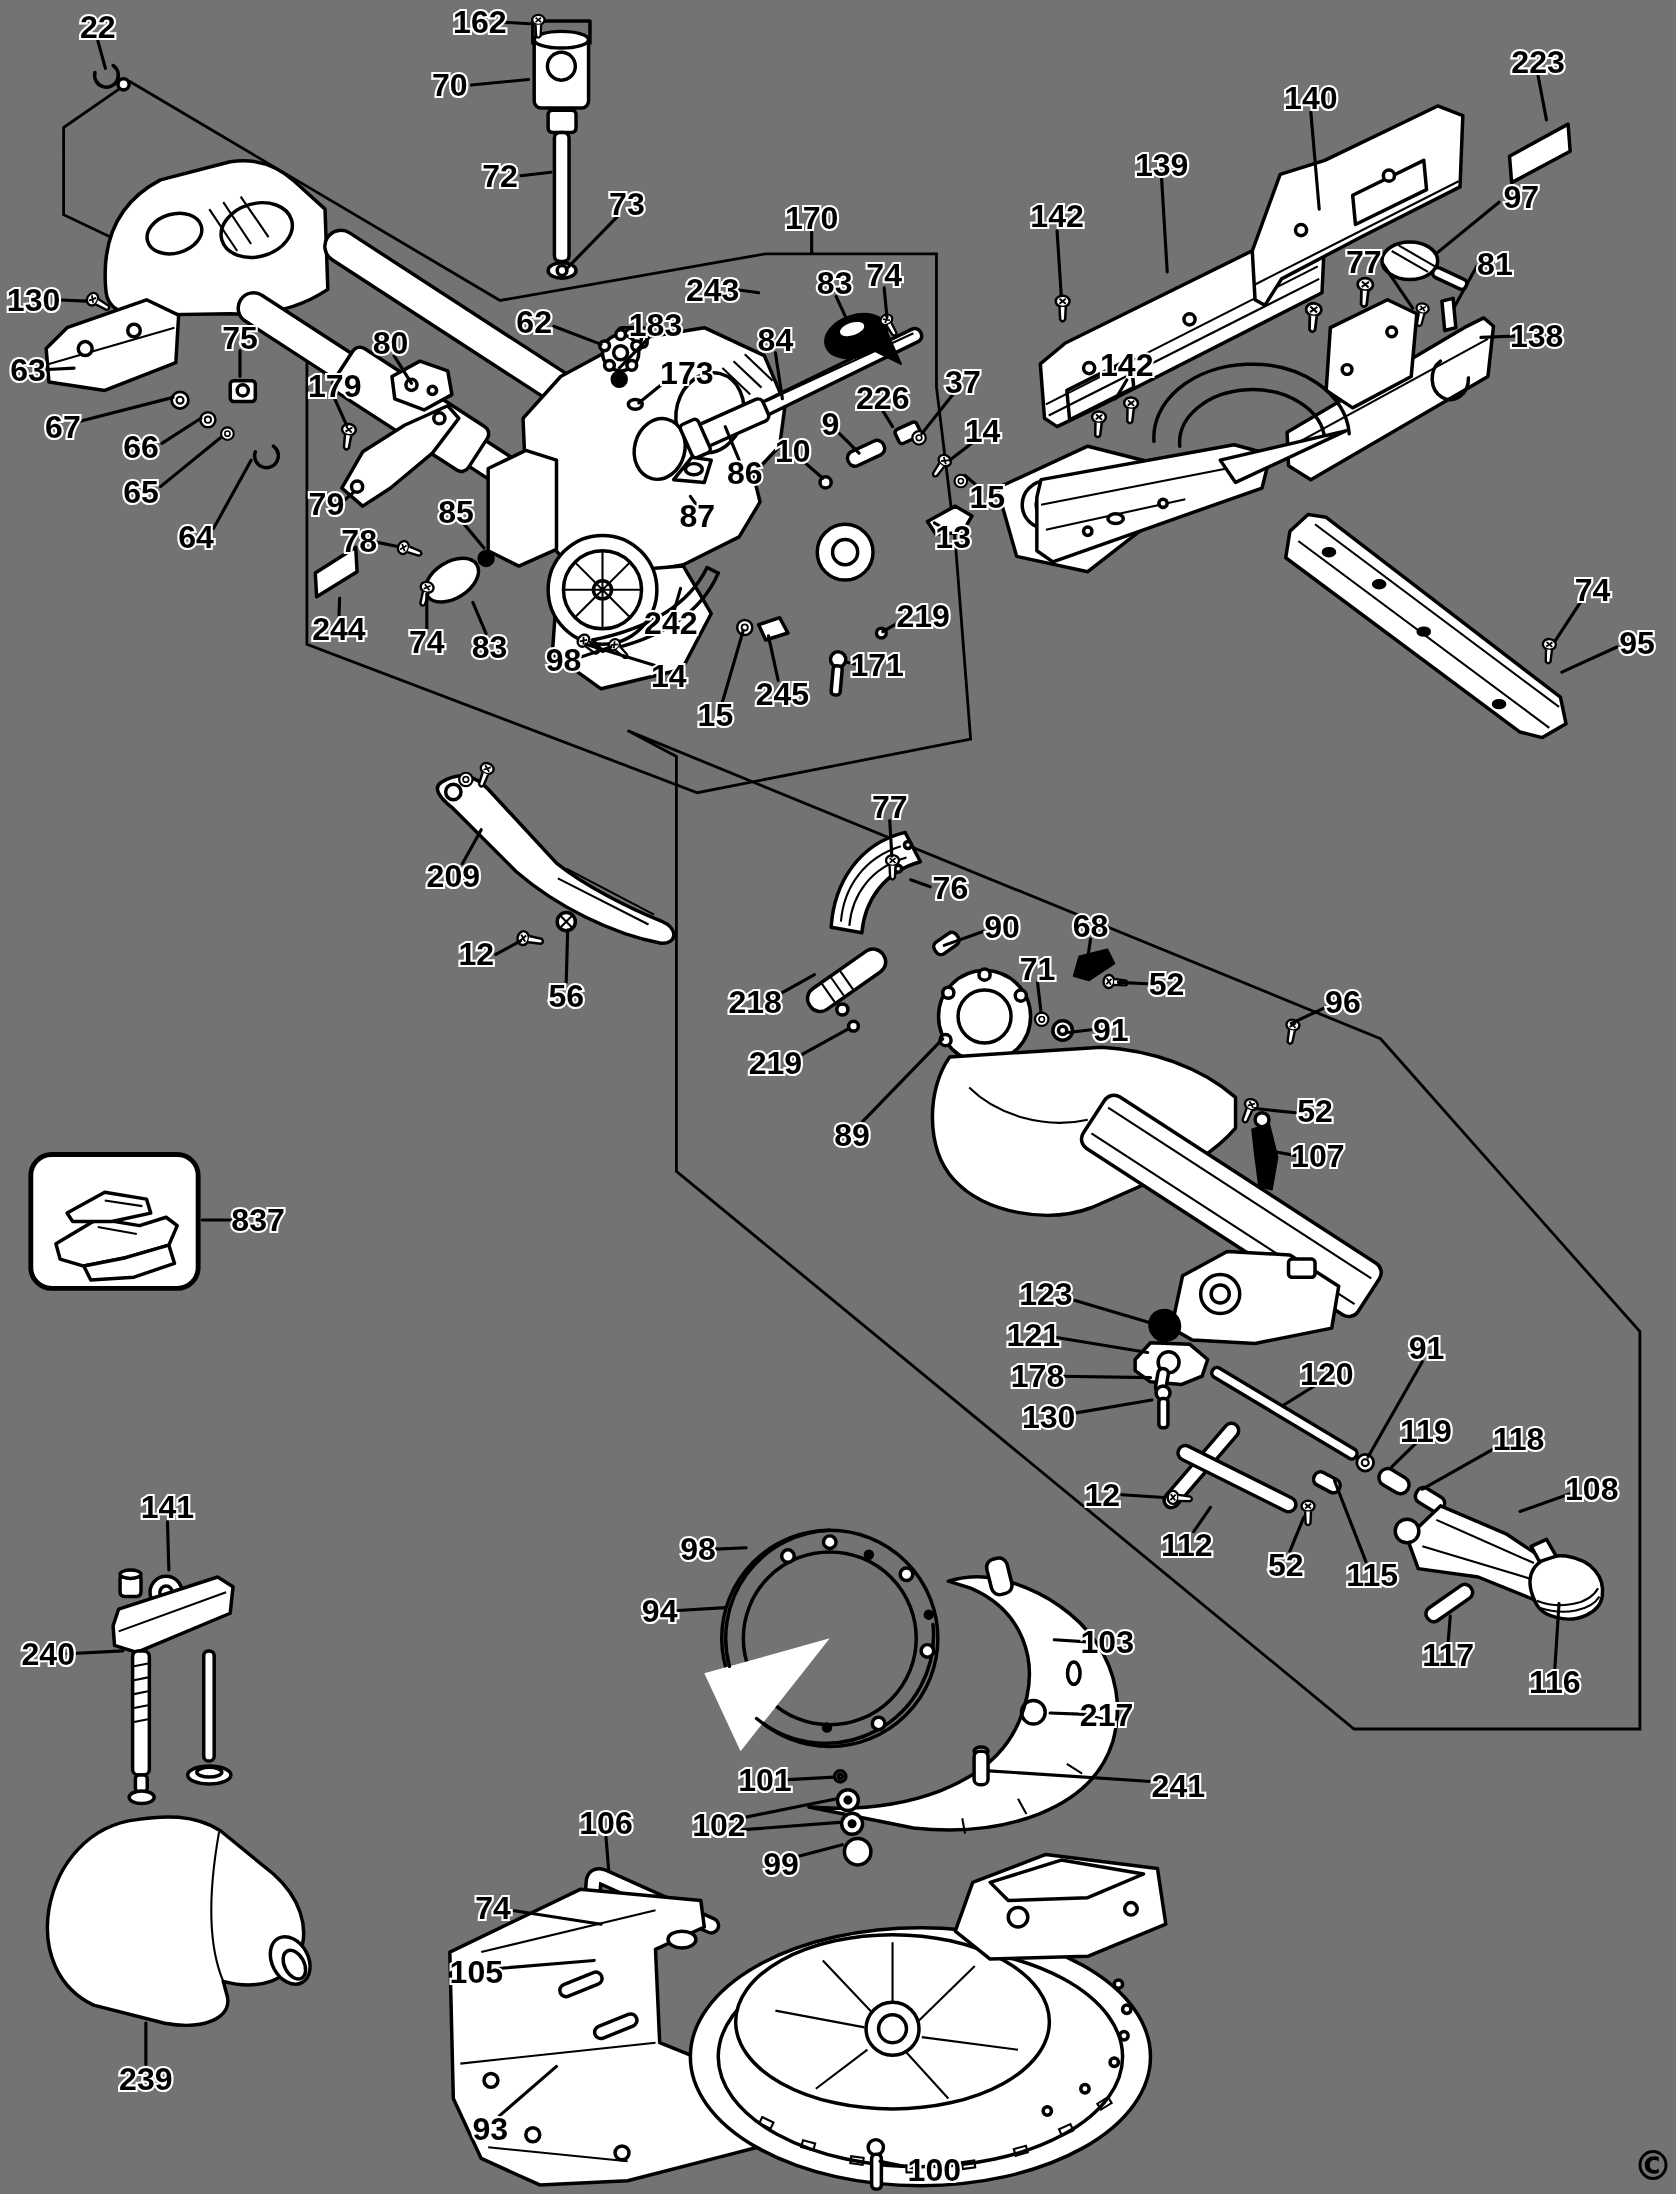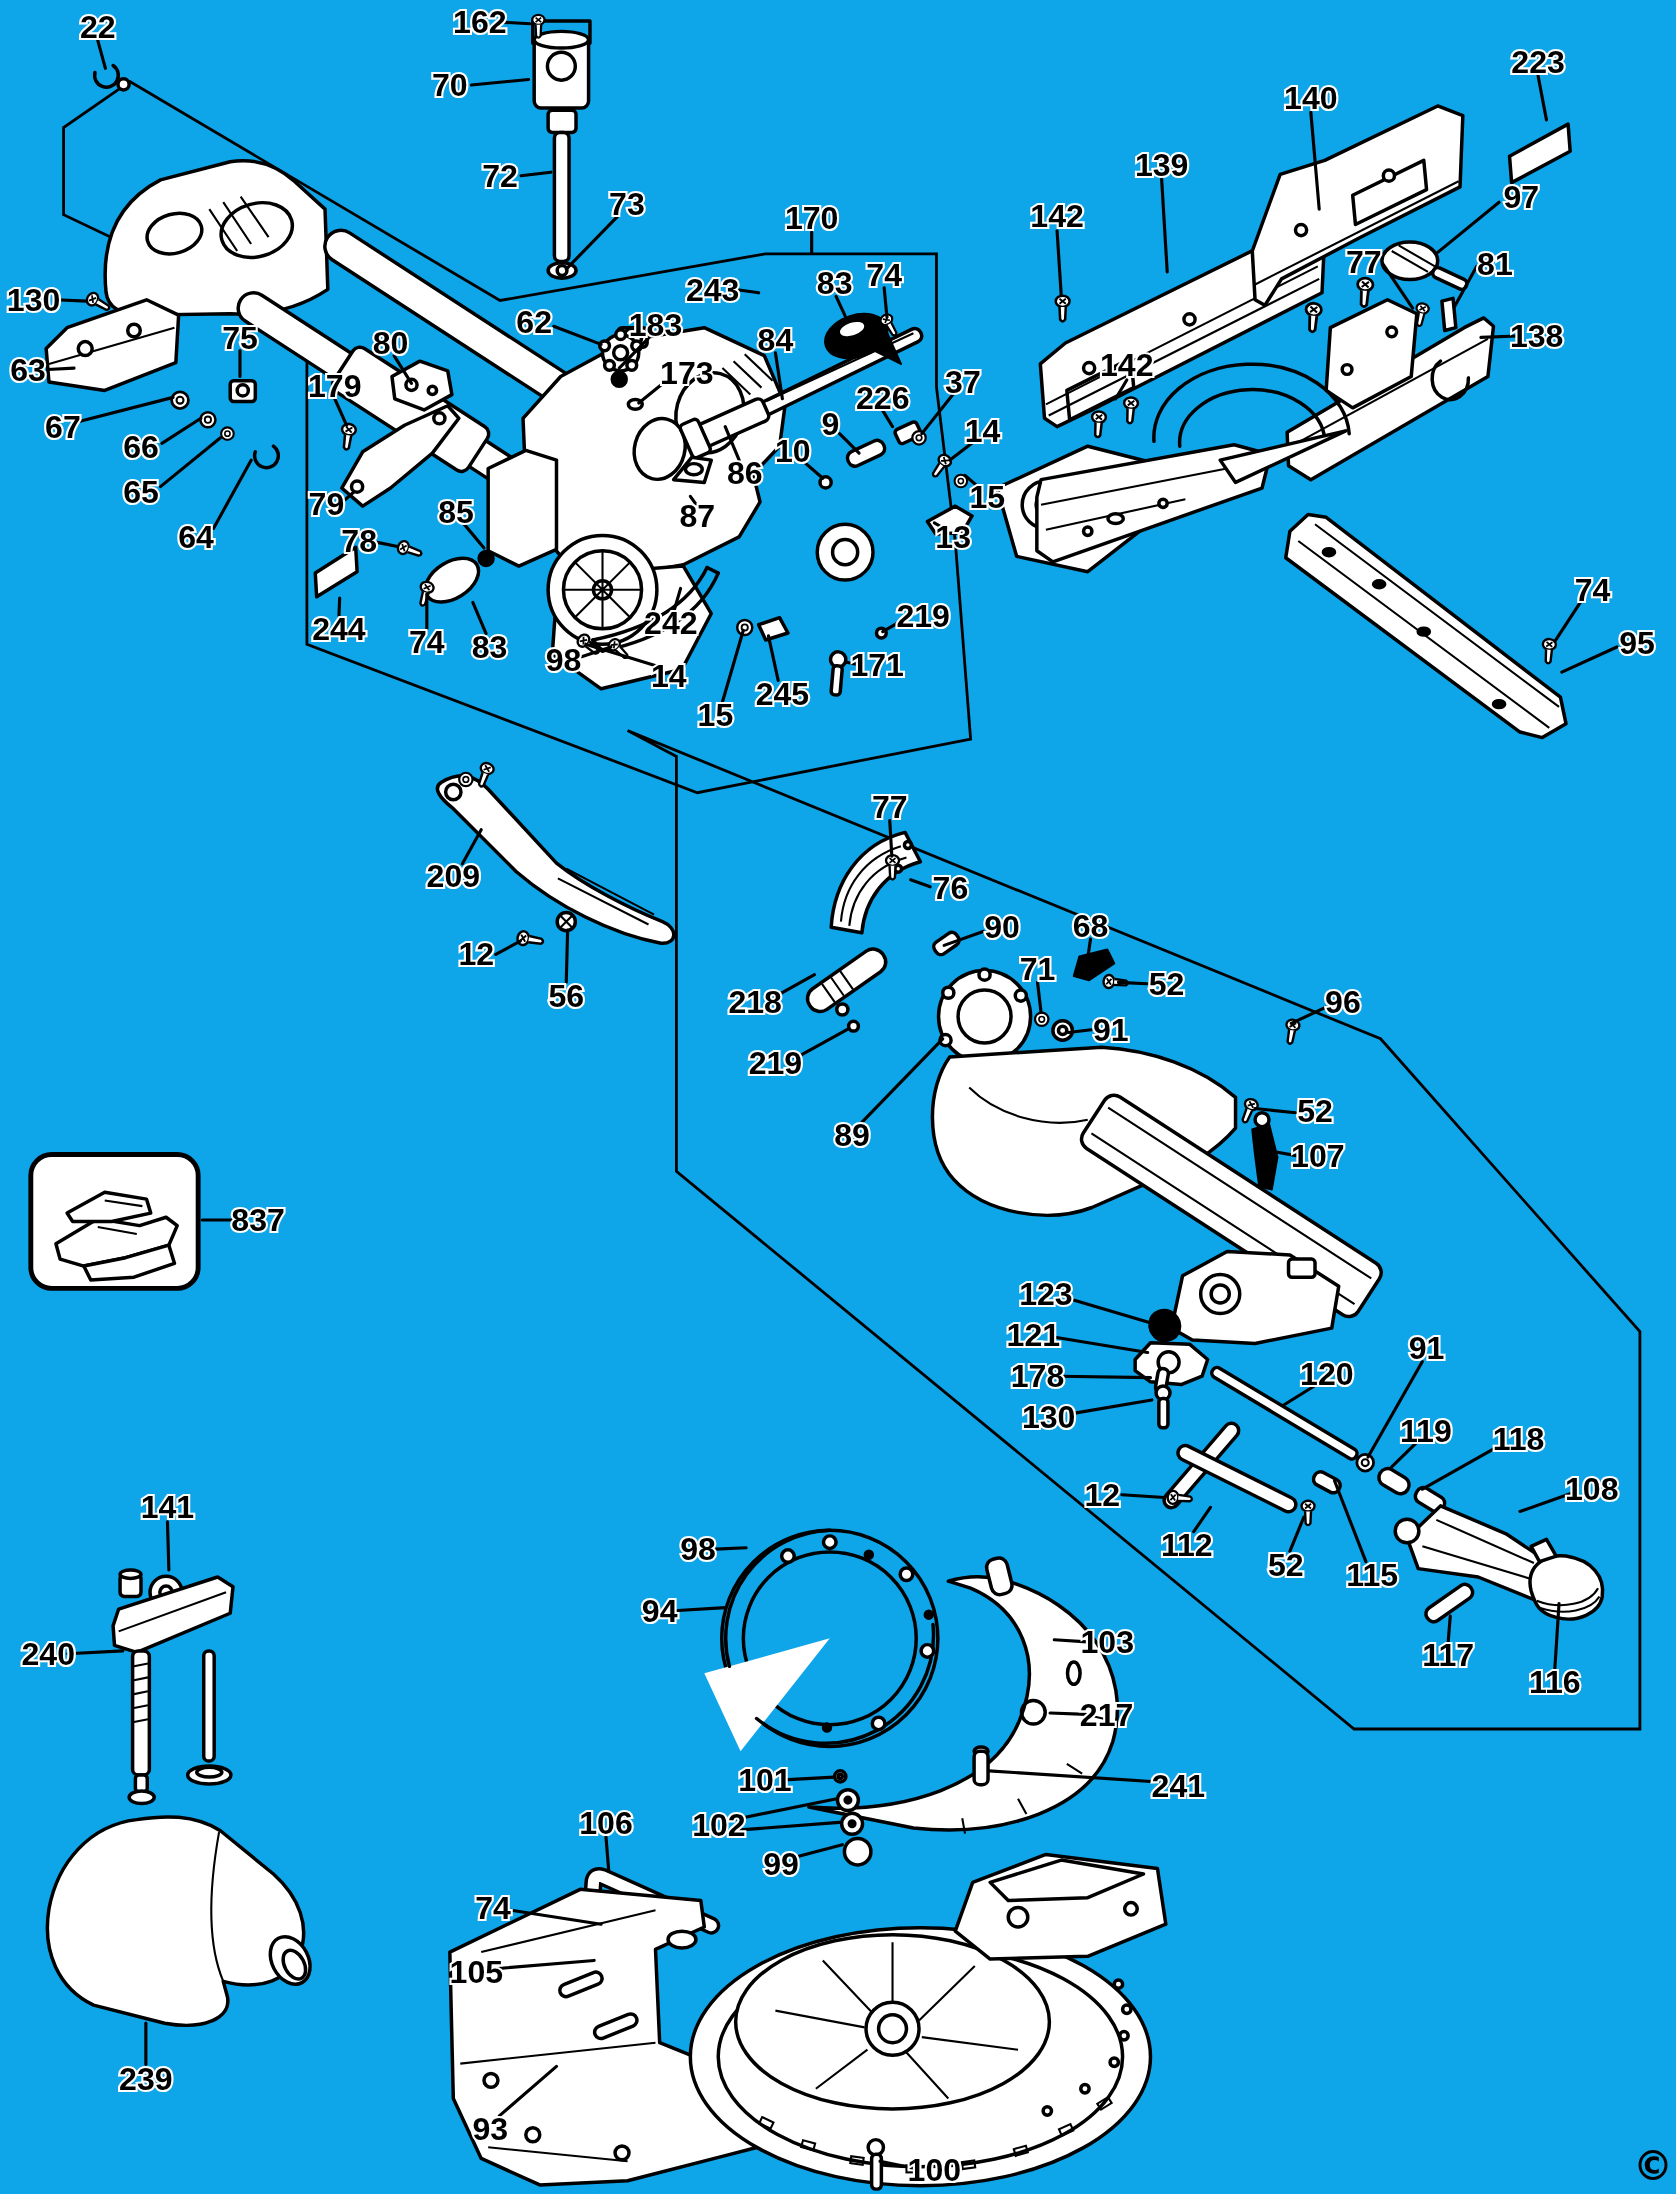--- a/index.html
+++ b/index.html
@@ -1,16 +1,16 @@
 <!DOCTYPE html>
 <html style="font-size:11px"><head>
 <meta charset="utf-8">
 <style>
   html,body{margin:0;padding:0;background:#888;}
-  .stage{position:relative;width:1677px;height:2194px;background:#0ea5e9;margin:0 auto;
+  .stage{position:relative;width:1677px;height:2194px;background:#737373;margin:0 auto;
          font-family:"Liberation Sans", sans-serif;text-decoration:underline;}
   svg{position:absolute;left:0;top:0;}
   svg .part{fill:#ffffff;stroke:#000;stroke-width:5;stroke-linejoin:round;stroke-linecap:round;}
   svg .ln  {fill:none;stroke:#000;stroke-width:5;stroke-linejoin:round;stroke-linecap:round;}
   svg .thin{fill:none;stroke:#000;stroke-width:3;}
   svg .blk {fill:#000;stroke:#000;stroke-width:3;stroke-linejoin:round;}
   svg .outline{fill:none;stroke:#000;stroke-width:4;stroke-linejoin:miter;}
   svg .tube{fill:none;stroke:#000;stroke-width:26;stroke-linecap:round;}
   svg .tubein{fill:none;stroke:#fff;stroke-width:16;stroke-linecap:round;}
   .lbl{font-family:"Liberation Sans", sans-serif;font-size:46px;font-weight:bold;fill:#000;

